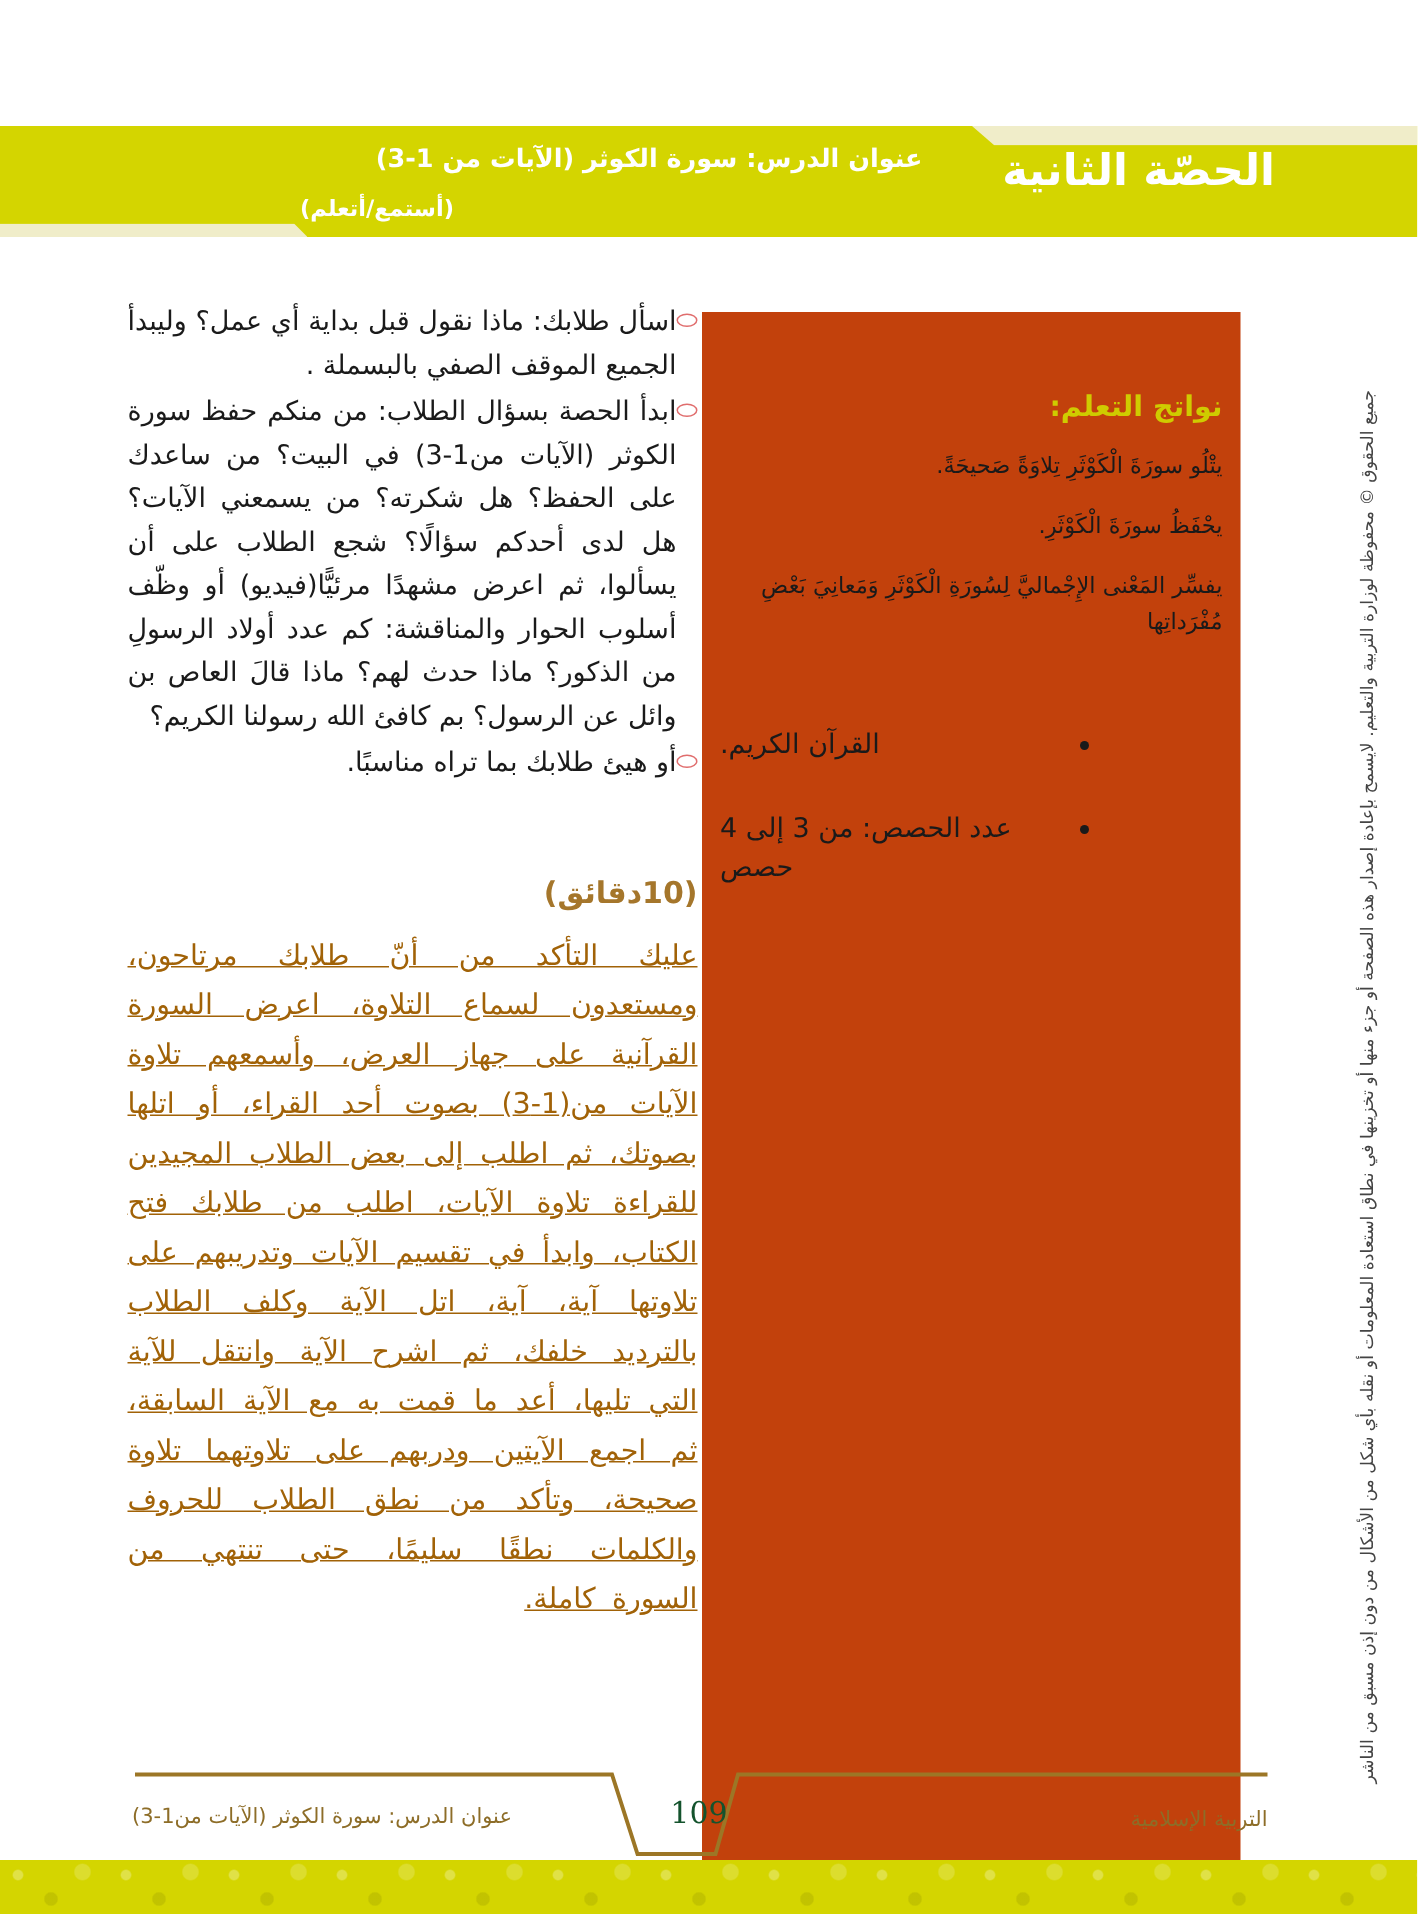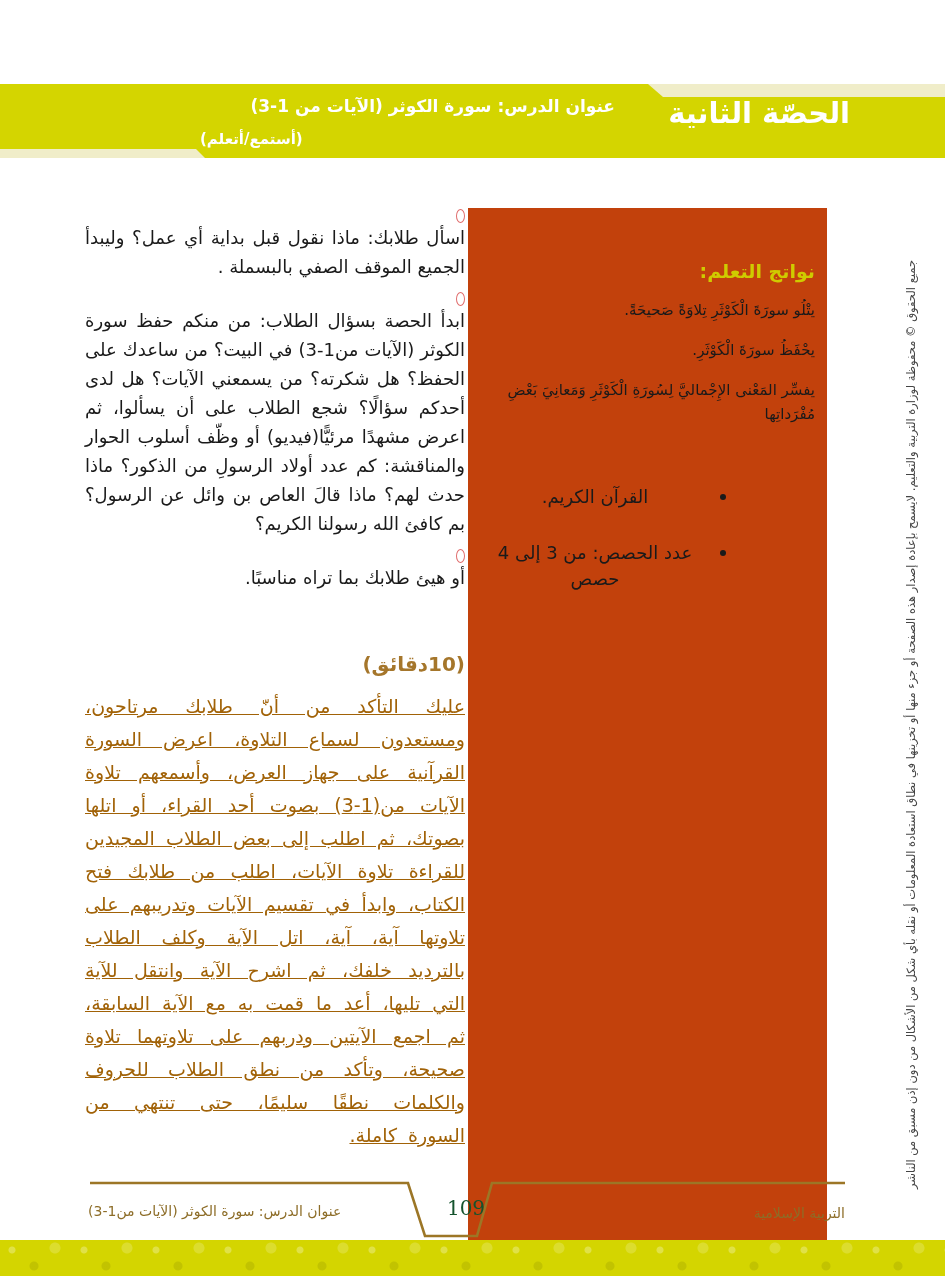--- a/index.html
+++ b/index.html
@@ -52,37 +52,37 @@
   }
   .outcome{
     color:#1a1a1a;font-size:15px;line-height:24px;
     text-align:right;margin-bottom:16px;
   }
   .outcomes-box ul{
     list-style:none;margin:58px 0 0 0;padding:0 105px 0 0;
   }
   .outcomes-box li{
     position:relative;color:#1a1a1a;font-size:18px;
-    margin-bottom:30px;text-align:center;line-height:26px;
+    margin-bottom:30px;text-align:left;line-height:26px;
   }
   .outcomes-box li .dot{
     position:absolute;right:-16px;top:10px;width:6px;height:6px;
     background:#1a1a1a;border-radius:50%;
   }
 
   
   .main-col{
     position:absolute;left:85px;top:200px;width:380px;
   }
   .sec-heading{
     color:#a5762b;font-size:20px;font-weight:bold;
     text-align:right;margin:0 0 10px 0;line-height:31px;
   }
   .sec-heading.second{margin-top:26px;}
-  .item{display:flex;margin-bottom:2px;flex-direction:column;}
+  .item{display:flex;margin-bottom:2px;}
   .ring{
     flex:0 0 14px;width:9px;height:9px;margin-top:9px;
     border:1.6px solid #e06d6d;border-radius:50%;
     box-sizing:border-box;
   }
   .item-text{
     flex:1;color:#1a1a1a;font-size:18px;line-height:29px;
     text-align:justify;text-align-last:right;
   }
   .body-par{

